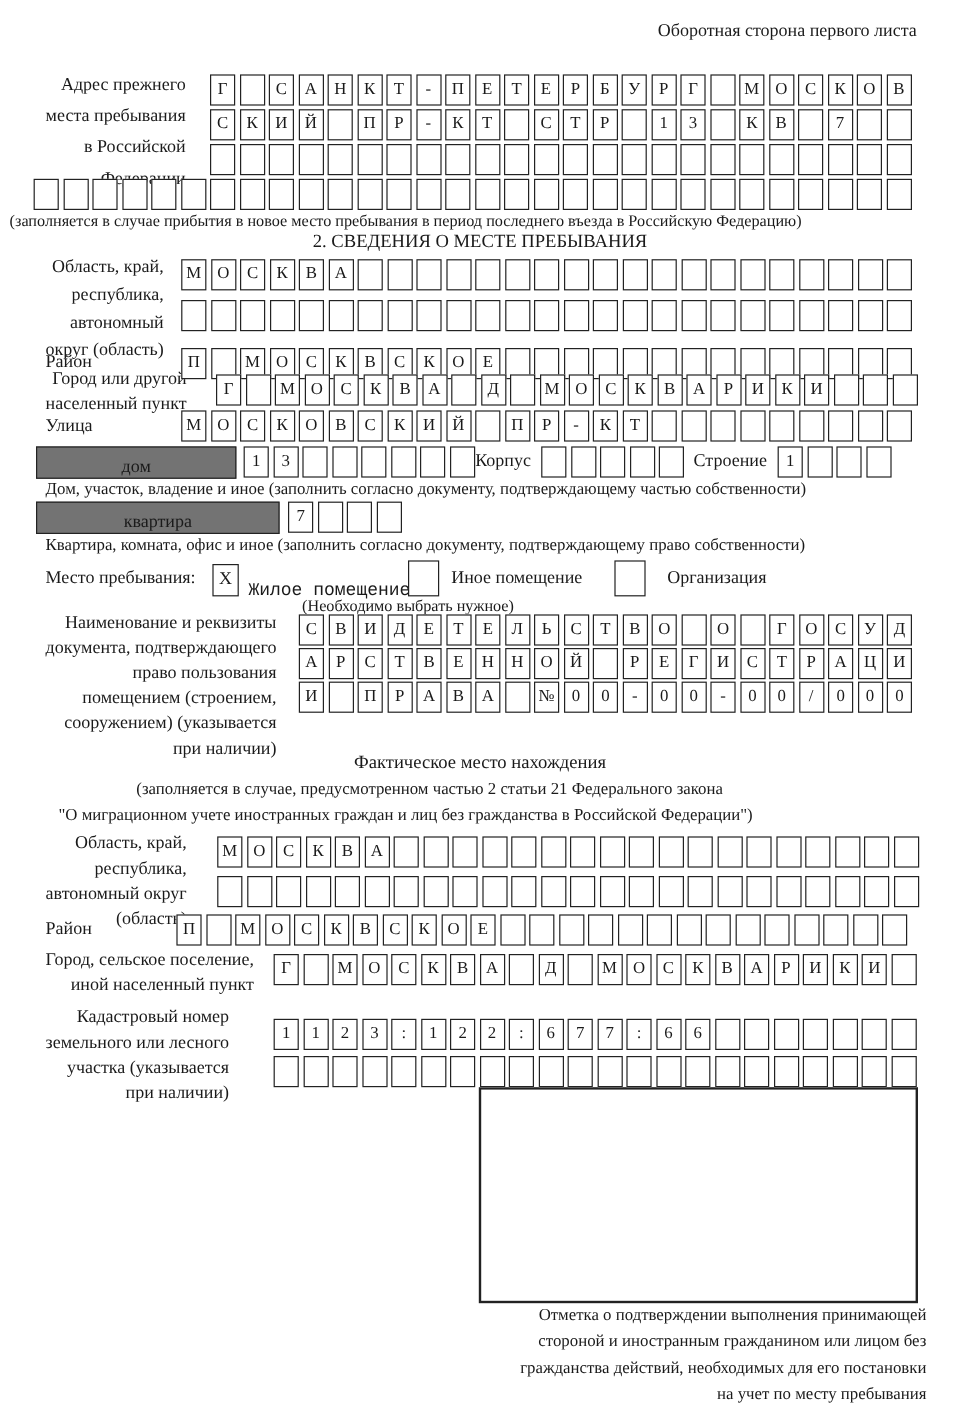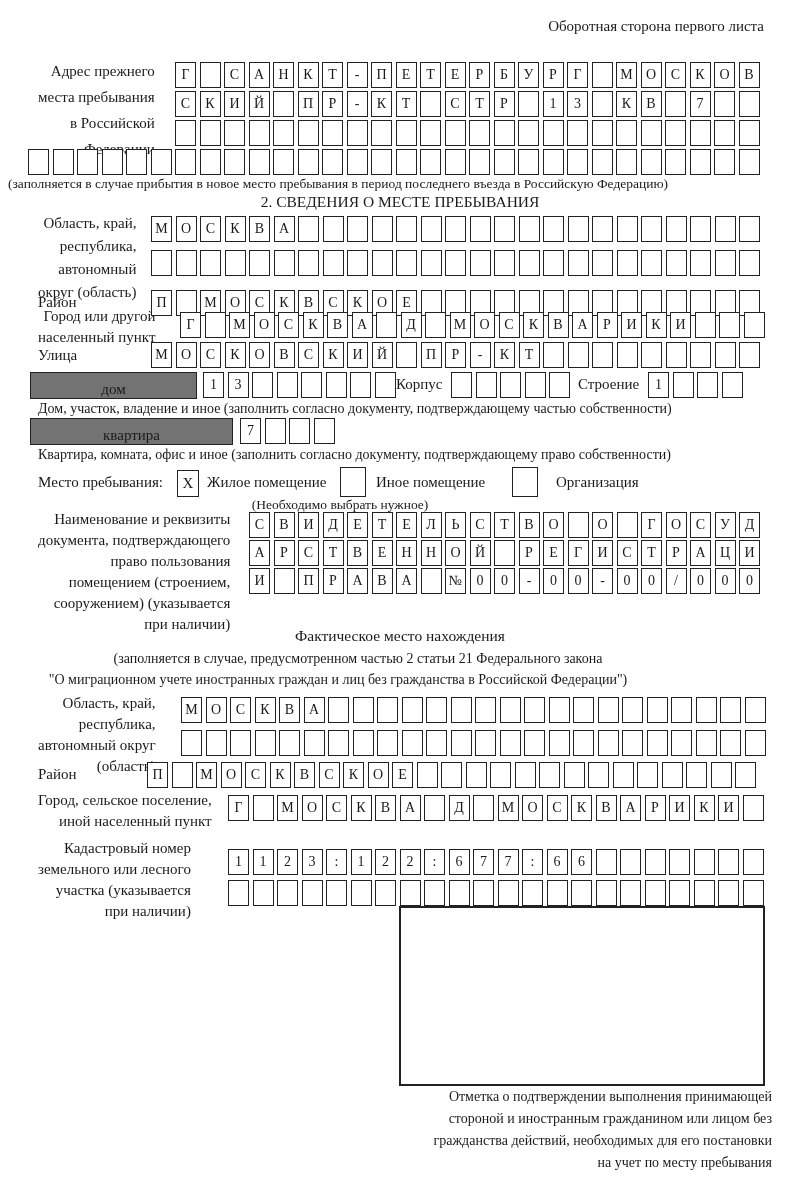--- a/index.html
+++ b/index.html
@@ -66,21 +66,21 @@
   <div class="inline-lbl" style="left:578px;top:376px;">Строение</div>
   <div class="caption" style="left:38px;top:401px;">Дом, участок, владение и иное (заполнить согласно документу, подтверждающему частью собственности)</div>
 
   <div class="wide-box" style="left:30px;top:418px;width:203px;">
     <span>квартира</span>
   </div>
   <div class="caption" style="left:38px;top:447px;">Квартира, комната, офис и иное (заполнить согласно документу, подтверждающему право собственности)</div>
 
   <div class="inline-lbl" style="left:38px;top:474px;">Место пребывания:</div>
   <span class="chk" style="left:177px;top:470px;">X</span>
-  <span class="inline-lbl" style="left:207px;top:474px;">Жилое помещение</span>
+  <span class="inline-lbl" style="left:207px;top:484px;font-family:Liberation Mono, monospace;">Жилое помещение</span>
   <span class="chk big" style="left:340px;top:467px;"></span>
   <span class="inline-lbl" style="left:376px;top:474px;">Иное помещение</span>
   <span class="chk big" style="left:512px;top:467px;"></span>
   <span class="inline-lbl" style="left:556px;top:474px;">Организация</span>
   <div class="note-center" style="top:497px;left:-60px;width:800px;">(Необходимо выбрать нужное)</div>
 
   <div class="lbl tight" style="left:38px;top:509px;">Наименование и реквизиты
 документа, подтверждающего
 право пользования
 помещением (строением,

